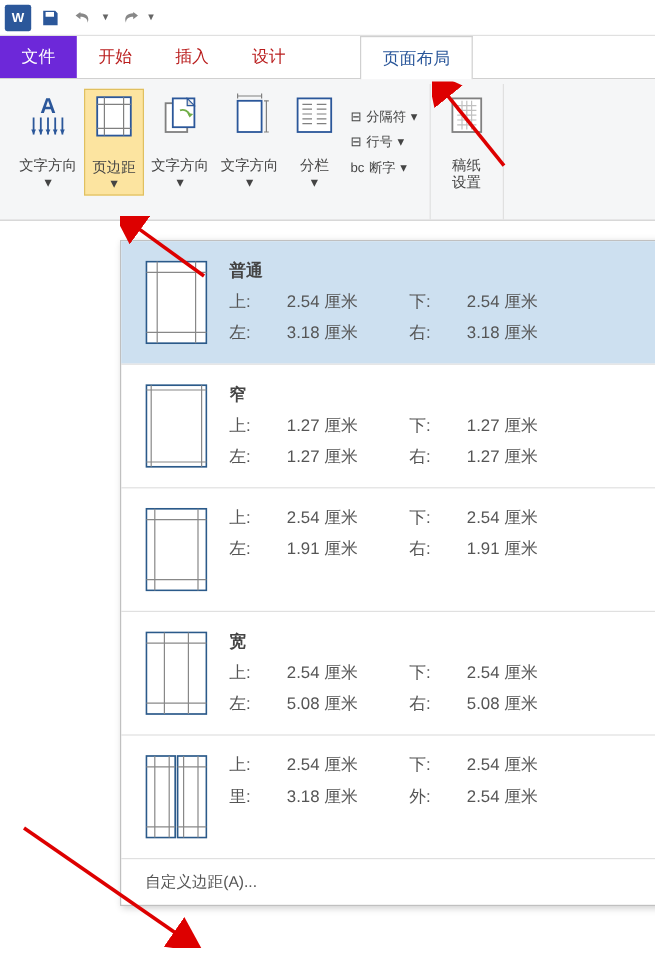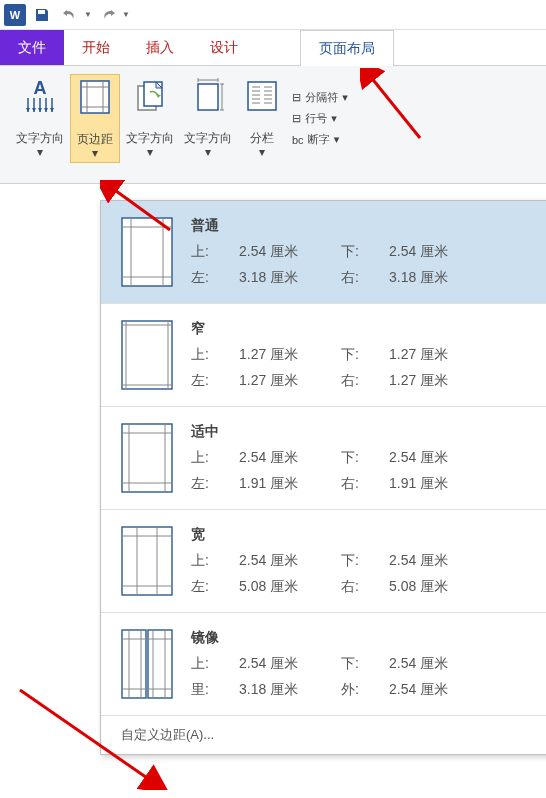--- a/index.html
+++ b/index.html
@@ -148,20 +148,38 @@
         </div>
         <div class="ribbon-label"><span>分栏</span><br>▾</div>
       </div>
       <div class="ribbon-small-group">
         <div class="ribbon-small-btn"><span>⊟</span><span>分隔符</span> ▾</div>
         <div class="ribbon-small-btn"><span>⊟</span><span>行号</span> ▾</div>
         <div class="ribbon-small-btn"><span>bc</span><span>断字</span> ▾</div>
       </div>
     </div>
   </div>
+  <div class="ribbon-group" style="border-left:1px solid #e0e0e0;">
+    <div class="ribbon-btn">
+      <div class="ribbon-icon">
+        <svg width="40" height="40" viewBox="0 0 40 40">
+            <rect x="8" y="6" width="24" height="28" fill="#fff" stroke="#808080" stroke-width="1.5"></rect>
+            <line x1="12" y1="12" x2="28" y2="12" stroke="#c0c0c0"></line>
+            <line x1="12" y1="16" x2="28" y2="16" stroke="#c0c0c0"></line>
+            <line x1="12" y1="20" x2="28" y2="20" stroke="#c0c0c0"></line>
+            <line x1="12" y1="24" x2="28" y2="24" stroke="#c0c0c0"></line>
+            <line x1="12" y1="28" x2="28" y2="28" stroke="#c0c0c0"></line>
+            <line x1="16" y1="8" x2="16" y2="32" stroke="#c0c0c0"></line>
+            <line x1="20" y1="8" x2="20" y2="32" stroke="#c0c0c0"></line>
+            <line x1="24" y1="8" x2="24" y2="32" stroke="#c0c0c0"></line>
+          </svg>
+      </div>
+      <div class="ribbon-label"><span>稿纸</span><br><span>设置</span></div>
+    </div>
+  </div>
 </div>
 
 <div class="dropdown-panel" id="margins-dropdown">
     <div class="margin-option selected">
     <div class="option-preview">
         <svg class="preview-doc" width="52" height="70" viewBox="0 0 52 70">
     <rect x="1" y="1" width="50" height="68" fill="#fff" stroke="#2b5a8a" stroke-width="1.4"></rect>
     <line x1="10" y1="1" x2="10" y2="69" stroke="#888"></line>
     <line x1="42" y1="1" x2="42" y2="69" stroke="#888"></line>
     <line x1="1" y1="10" x2="51" y2="10" stroke="#888"></line>
@@ -212,21 +230,20 @@
     <div class="option-preview">
         <svg class="preview-doc" width="52" height="70" viewBox="0 0 52 70">
     <rect x="1" y="1" width="50" height="68" fill="#fff" stroke="#2b5a8a" stroke-width="1.4"></rect>
     <line x1="8" y1="1" x2="8" y2="69" stroke="#888"></line>
     <line x1="44" y1="1" x2="44" y2="69" stroke="#888"></line>
     <line x1="1" y1="10" x2="51" y2="10" stroke="#888"></line>
     <line x1="1" y1="60" x2="51" y2="60" stroke="#888"></line>
   </svg>
       </div>
     <div class="option-details">
-      <div class="option-title">适中</div>
       <div class="option-values">
         <span>上:</span>
           <span>2.54 厘米</span>
         <span>下:</span>
           <span>2.54 厘米</span>
         <span>左:</span>
           <span>1.91 厘米</span>
         <span>右:</span>
           <span>1.91 厘米</span>
       </div>
@@ -267,21 +284,20 @@
           <line x1="20" y1="1" x2="20" y2="69" stroke="#888"></line>
       <line x1="1" y1="10" x2="25" y2="10" stroke="#888"></line>
           <line x1="1" y1="60" x2="25" y2="60" stroke="#888"></line>
       <line x1="32" y1="1" x2="32" y2="69" stroke="#888"></line>
           <line x1="44" y1="1" x2="44" y2="69" stroke="#888"></line>
       <line x1="27" y1="10" x2="51" y2="10" stroke="#888"></line>
           <line x1="27" y1="60" x2="51" y2="60" stroke="#888"></line>
     </svg>
       </div>
     <div class="option-details">
-      <div class="option-title">镜像</div>
       <div class="option-values">
         <span>上:</span>
           <span>2.54 厘米</span>
         <span>下:</span>
           <span>2.54 厘米</span>
         <span>里:</span>
           <span>3.18 厘米</span>
         <span>外:</span>
           <span>2.54 厘米</span>
       </div>

